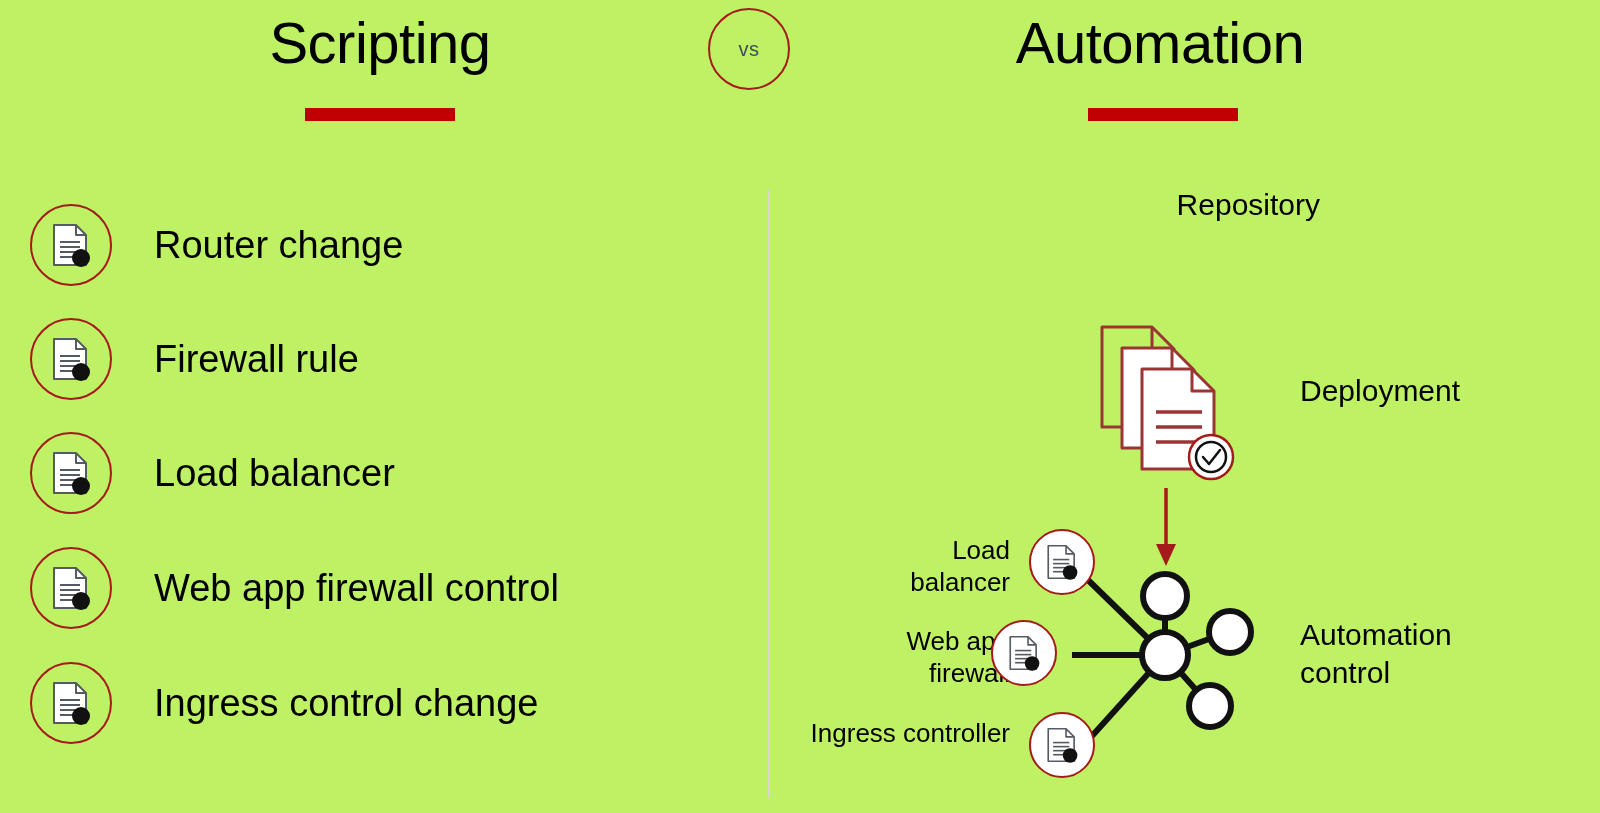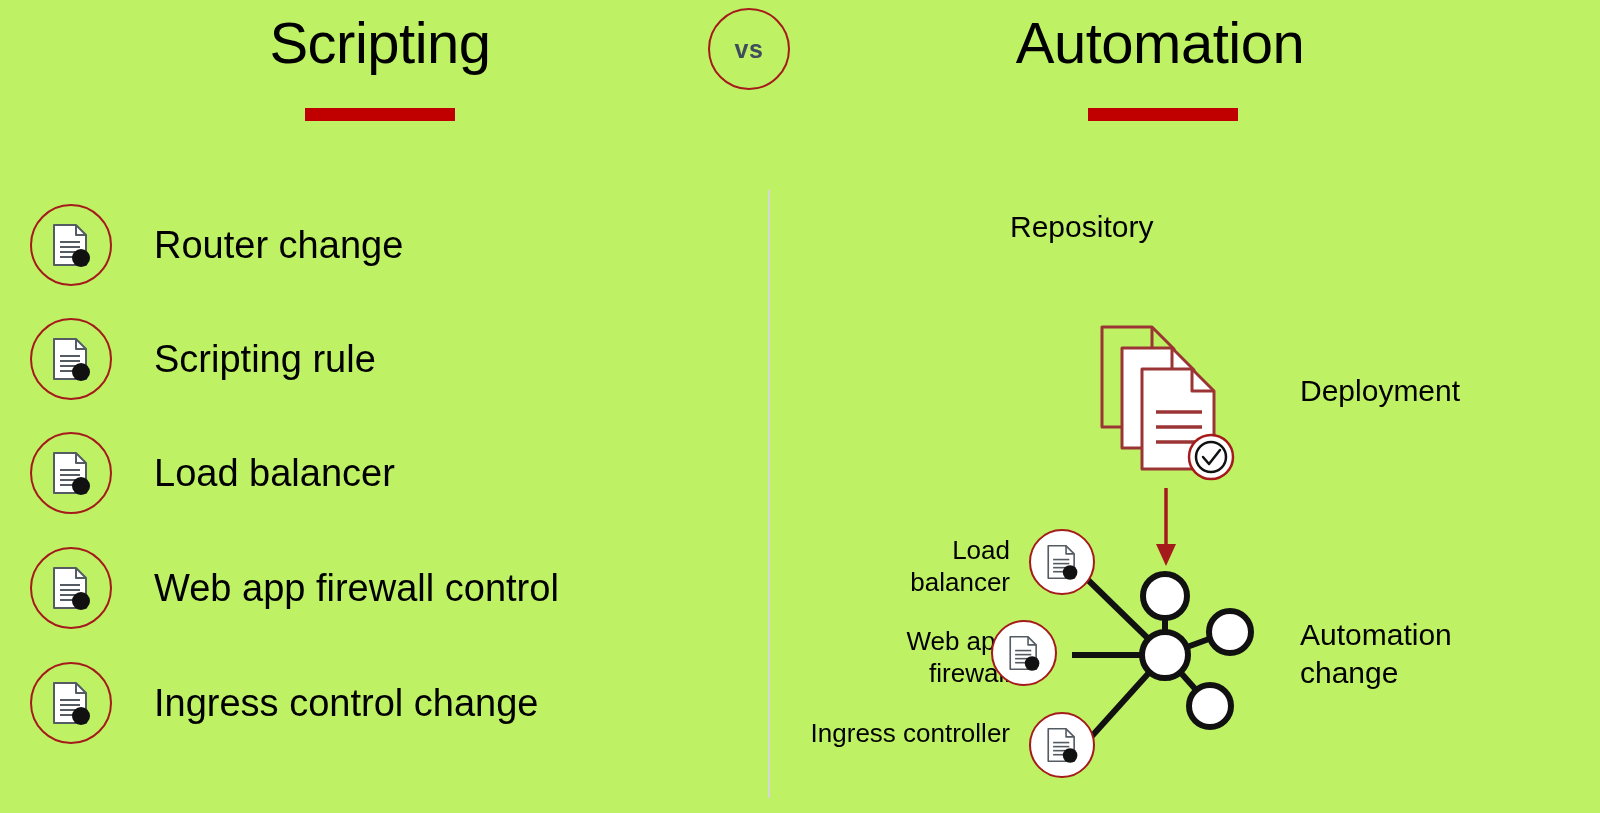--- a/index.html
+++ b/index.html
@@ -50,22 +50,22 @@
     width: 82px;
     height: 82px;
     border: 2.5px solid #A51A1A;
     border-radius: 50%;
     display: flex;
     align-items: center;
     justify-content: center;
     box-sizing: border-box;
   }
   #vs-label {
-    font-size: 25px;
-    font-weight: 700;
+    font-size: 20px;
+    font-weight: 400;
     color: #3F4C5C;
     letter-spacing: 0.5px;
     line-height: 1;
   }
 
   
   #divider {
     position: absolute;
     left: 768px;
     top: 190px;
@@ -108,23 +108,23 @@
     color: #000000;
     margin-left: 42px;
     white-space: nowrap;
     line-height: 1;
   }
 
   
   #repo-title {
     position: absolute;
     left: 1010px;
-    top: 212px;
+    top: 190px;
     width: 310px;
-    text-align: left;
+    text-align: right;
     font-size: 30px;
     color: #000000;
     white-space: nowrap;
     line-height: 1;
   }
 
   .side-label {
     position: absolute;
     font-size: 30px;
     color: #000000;
@@ -221,21 +221,21 @@
         <svg width="42" height="46" viewBox="0 0 42 46">
           <path d="M4 3 H26 L36 13 V43 H4 Z" fill="#ffffff" stroke="#555b63" stroke-width="2" stroke-linejoin="round"></path>
           <path d="M26 3 V13 H36" fill="none" stroke="#555b63" stroke-width="2" stroke-linejoin="round"></path>
           <line x1="10" y1="20" x2="30" y2="20" stroke="#555b63" stroke-width="2"></line>
           <line x1="10" y1="25" x2="30" y2="25" stroke="#555b63" stroke-width="2"></line>
           <line x1="10" y1="30" x2="30" y2="30" stroke="#555b63" stroke-width="2"></line>
           <line x1="10" y1="35" x2="24" y2="35" stroke="#555b63" stroke-width="2"></line>
           <circle cx="31" cy="36" r="9" fill="#111111"></circle>
         </svg>
       </span>
-      <span class="script-label">Scripting rule</span>
+      <span class="script-label">Firewall rule</span>
     </div>
 
     <div class="script-row" style="top:248px">
       <span class="badge-circle">
         <svg width="42" height="46" viewBox="0 0 42 46">
           <path d="M4 3 H26 L36 13 V43 H4 Z" fill="#ffffff" stroke="#555b63" stroke-width="2" stroke-linejoin="round"></path>
           <path d="M26 3 V13 H36" fill="none" stroke="#555b63" stroke-width="2" stroke-linejoin="round"></path>
           <line x1="10" y1="20" x2="30" y2="20" stroke="#555b63" stroke-width="2"></line>
           <line x1="10" y1="25" x2="30" y2="25" stroke="#555b63" stroke-width="2"></line>
           <line x1="10" y1="30" x2="30" y2="30" stroke="#555b63" stroke-width="2"></line>
@@ -325,21 +325,21 @@
       <circle cx="105" cy="36" r="22" fill="#ffffff" stroke="#111111" stroke-width="6"></circle>
       <circle cx="170" cy="72" r="21" fill="#ffffff" stroke="#111111" stroke-width="6"></circle>
       <circle cx="150" cy="146" r="21" fill="#ffffff" stroke="#111111" stroke-width="6"></circle>
 
       <circle cx="105" cy="95" r="23" fill="#ffffff" stroke="#111111" stroke-width="6"></circle>
     </svg>
   </div>
 
   <div class="side-label" id="label-engine">
     <div>Automation</div>
-    <div>change</div>
+    <div>control</div>
   </div>
 
   <div class="node-label" id="nlabel-lb">
     <div>Load</div>
     <div>balancer</div>
   </div>
   <div class="node-label" id="nlabel-waf">
     <div>Web app</div>
     <div>firewall</div>
   </div>

